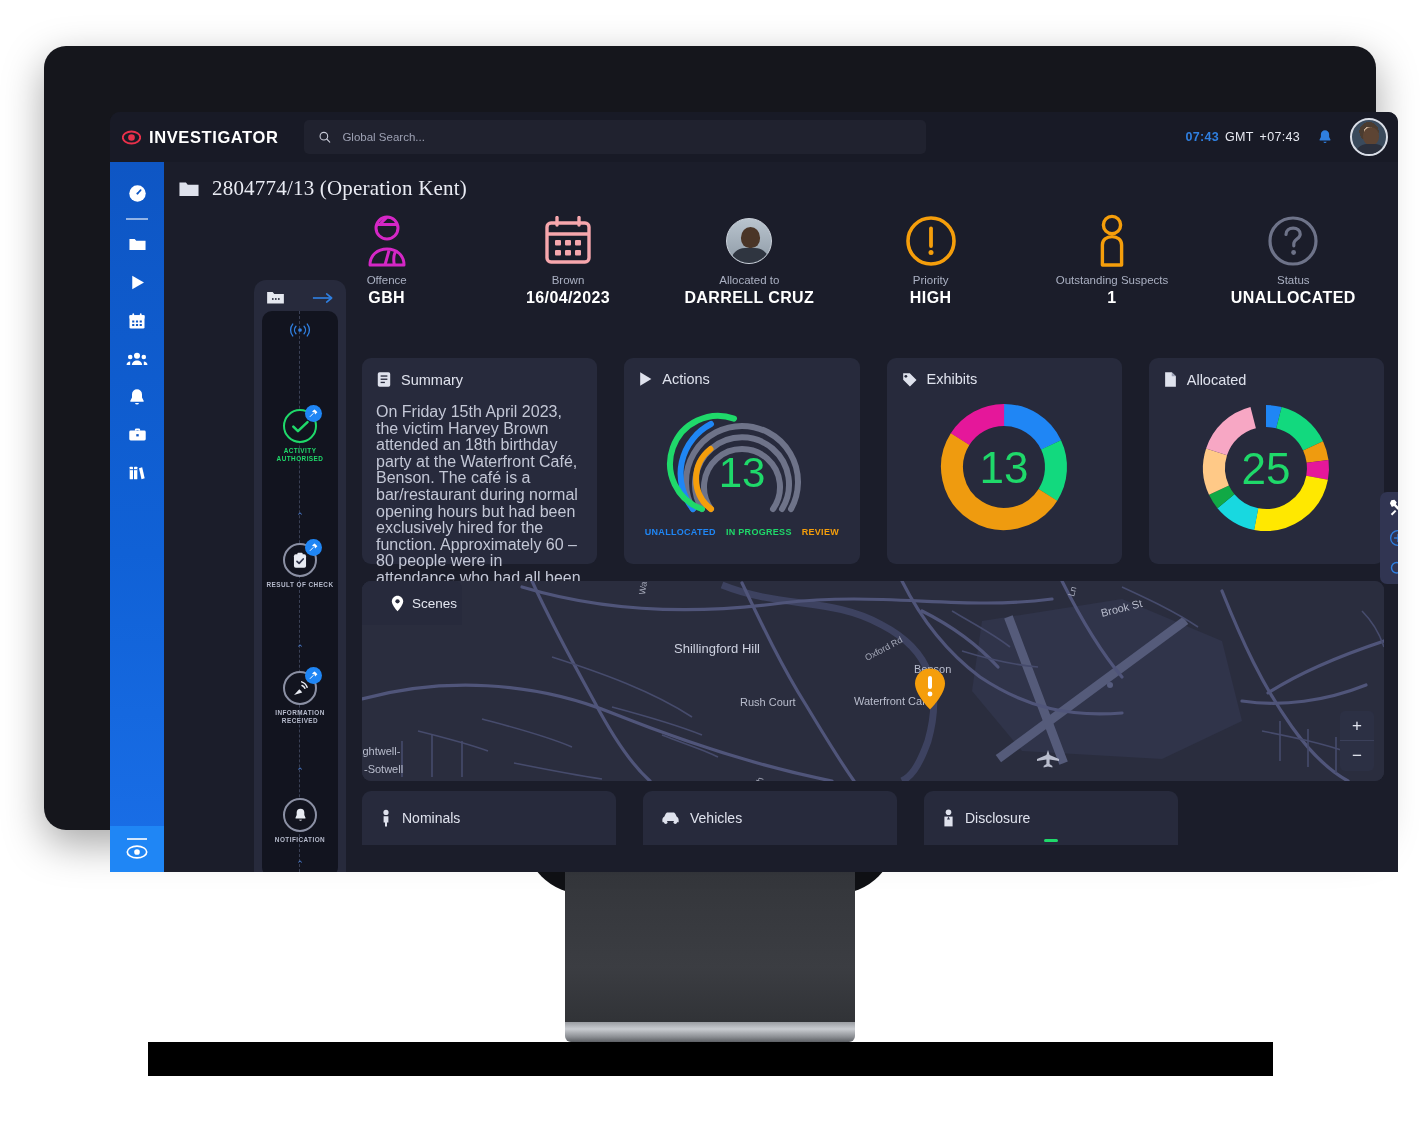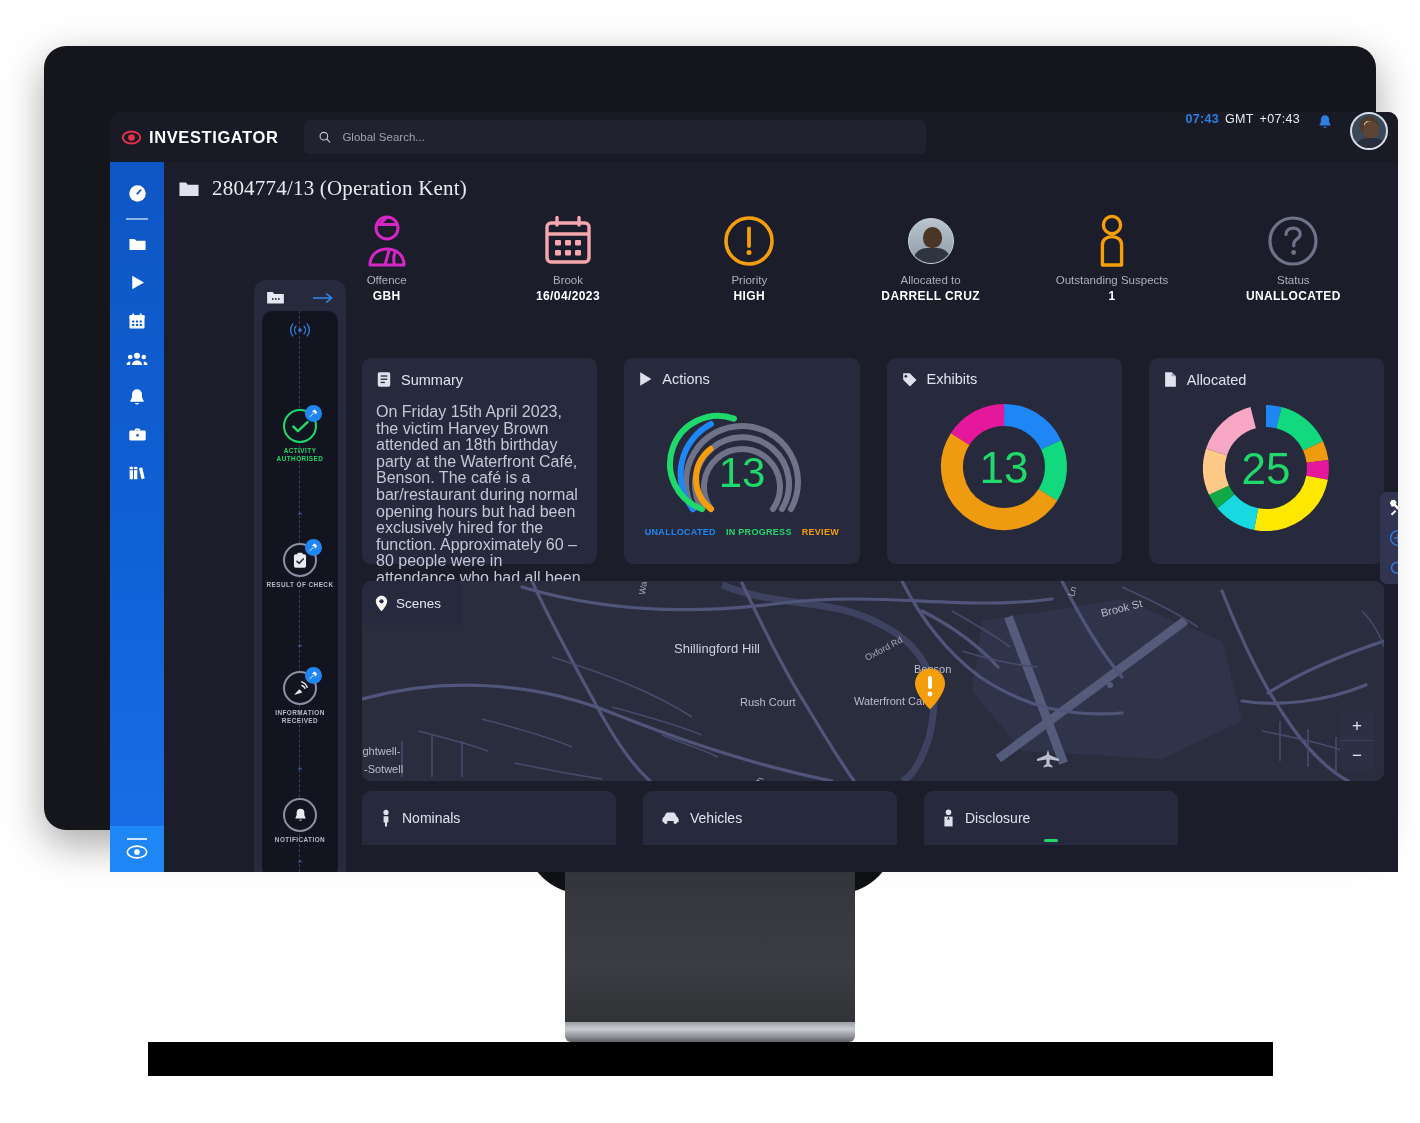--- a/index.html
+++ b/index.html
@@ -65,21 +65,21 @@
     background: #20222f; border-radius: 5px;
     display: flex; align-items: center; gap: 11px; padding: 0 14px;
   }
   .search input {
     background: transparent; border: 0; outline: 0;
     color: #c6c9d6; font-size: 11.5px; font-family: inherit; width: 100%;
   }
   .search input::placeholder { color: #9da1b3; }
   .topright {
     position: absolute; right: 10px; top: 0; height: 50px;
-    display: flex; gap: 16px;
+    display: flex; align-items: center; gap: 16px;
   }
   .clock { font-size: 12.5px; letter-spacing: .3px; }
   .clock .t { color: #2f7fe0; font-weight: 600; }
   .clock .z { color: #e8eaf2; margin-left: 6px; }
   .avatar {
     width: 38px; height: 38px; border-radius: 50%;
     background: radial-gradient(circle at 50% 34%, #c8ad93 0 18%, #4b3c30 18% 34%, #3a4a5c 34% 100%);
     border: 2px solid #d9dde6; overflow: hidden; position: relative;
   }
   .avatar .head { position:absolute; left:11px; top:7px; width:16px; height:18px; border-radius:50% 50% 45% 45%; background:#5d4433;}
@@ -112,21 +112,21 @@
 
   .infostrip {
     position: absolute; left: 132px; top: 48px; width: 1088px; height: 120px;
     display: flex;
   }
   .info-item {
     flex: 1; display: flex; flex-direction: column; align-items: center; gap: 2px;
   }
   .info-ico { height: 62px; display: flex; align-items: center; justify-content: center; }
   .info-label { color: #aab0c2; font-size: 11.5px; text-align: center; line-height: 13px; }
-  .info-value { color: #fff; font-size: 12px; font-weight: bold; letter-spacing: .4px; text-align:right; }
+  .info-value { color: #fff; font-size: 16px; font-weight: bold; letter-spacing: .4px; text-align:right; }
   .ava-sm {
     width: 46px; height: 46px; border-radius: 50%; overflow:hidden; position: relative;
     background: linear-gradient(180deg,#b9c4ce,#8e9aa6); border:1px solid #cdd3dc;
   }
   .ava-sm .h { position:absolute; left:14px; top:8px; width:19px; height:21px; border-radius:50% 50% 44% 44%; background:#4a3527;}
   .ava-sm .b { position:absolute; left:4px; top:29px; width:38px; height:20px; border-radius:14px 14px 0 0; background:#2f3540;}
 
   
   .timeline {
     position: absolute; left: 90px; top: 118px; width: 92px; height: 610px;
@@ -173,21 +173,21 @@
 
   
   .mapcard {
     position: absolute; left: 198px; top: 419px; width: 1022px; height: 200px;
     background: #2a2d3e; border-radius: 9px; overflow: hidden;
   }
   .map-svg { position: absolute; inset: 0; }
   .scenes-tab {
     position: absolute; left: 0; top: 0; width: 100px; height: 44px;
     background: #272a3c; border-radius: 0 8px 0 0;
-    display: flex; align-items: center; gap: 8px; padding-left: 13px;
+    display: flex; align-items: center; gap: 8px; padding-left: 29px;
     color: #e3e6f0; font-size: 13.5px; z-index: 3;
   }
   .map-zoom {
     position: absolute; right: 10px; bottom: 10px; width: 34px;
     background: #2c3044; border-radius: 5px; z-index: 3;
     display: flex; flex-direction: column; color: #e3e6f0;
   }
   .map-zoom div {
     height: 30px; display: flex; align-items: center; justify-content: center;
     font-size: 17px; cursor: pointer;
@@ -376,45 +376,45 @@
                 <g fill="#f7a7ad">
                   <rect x="11" y="24" width="6" height="5.4" rx="1"></rect>
                     <rect x="21" y="24" width="6" height="5.4" rx="1"></rect>
                     <rect x="31" y="24" width="6" height="5.4" rx="1"></rect>
                   <rect x="11" y="34" width="6" height="5.4" rx="1"></rect>
                     <rect x="21" y="34" width="6" height="5.4" rx="1"></rect>
                     <rect x="31" y="34" width="6" height="5.4" rx="1"></rect>
                 </g>
               </svg>
             </div>
-            <div class="info-label">Brook</div>
+            <div class="info-label">Brown</div>
             <div class="info-value">16/04/2023</div>
+          </div>
+
+          <div class="info-item">
+            <div class="info-ico">
+              <div class="ava-sm">
+                  <div class="h"></div>
+                  <div class="b"></div>
+                </div>
+            </div>
+            <div class="info-label">Allocated to</div>
+            <div class="info-value">DARRELL CRUZ</div>
           </div>
 
           <div class="info-item">
             <div class="info-ico">
               <svg width="52" height="52" viewBox="0 0 52 52">
                 <circle cx="26" cy="26" r="23" fill="none" stroke="#f59e0b" stroke-width="3.6"></circle>
                 <line x1="26" y1="13.5" x2="26" y2="31" stroke="#f59e0b" stroke-width="3.8" stroke-linecap="round"></line>
                 <circle cx="26" cy="37.5" r="2.5" fill="#f59e0b"></circle>
               </svg>
             </div>
             <div class="info-label">Priority</div>
             <div class="info-value">HIGH</div>
-          </div>
-
-          <div class="info-item">
-            <div class="info-ico">
-              <div class="ava-sm">
-                  <div class="h"></div>
-                  <div class="b"></div>
-                </div>
-            </div>
-            <div class="info-label">Allocated to</div>
-            <div class="info-value">DARRELL CRUZ</div>
           </div>
 
           <div class="info-item">
             <div class="info-ico">
               <svg width="34" height="54" viewBox="0 0 34 54">
                 <circle cx="17" cy="11" r="8.6" fill="none" stroke="#f59e0b" stroke-width="3.4"></circle>
                 <path d="M7.4 51V31c0-5.3 4.3-8.4 9.6-8.4S26.6 25.7 26.6 31v20z" fill="none" stroke="#f59e0b" stroke-width="3.4" stroke-linejoin="round"></path>
               </svg>
             </div>
             <div class="info-label">Outstanding Suspects</div>

